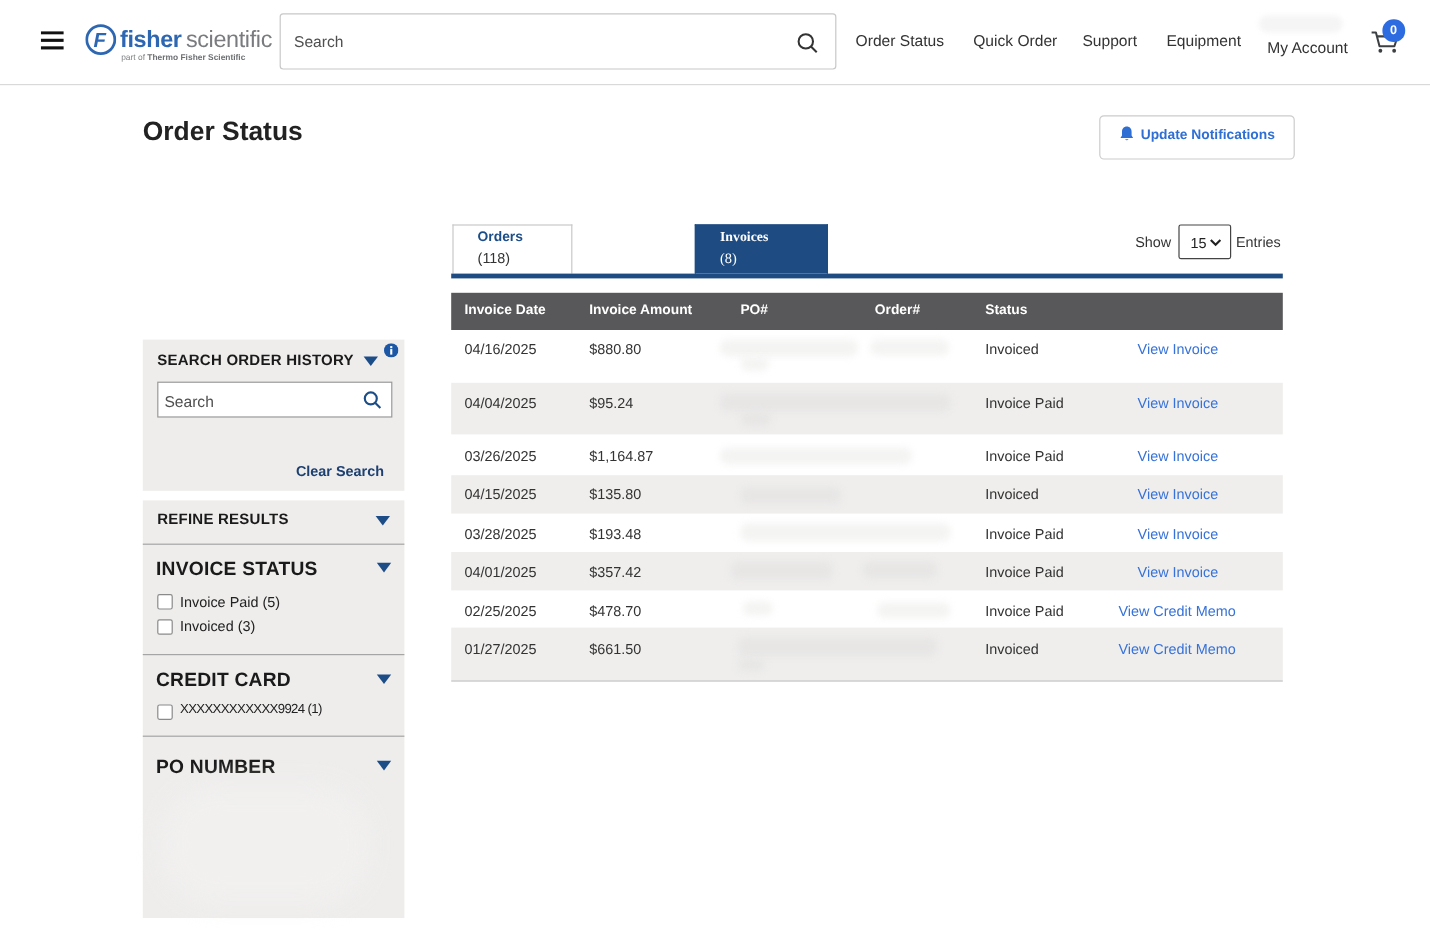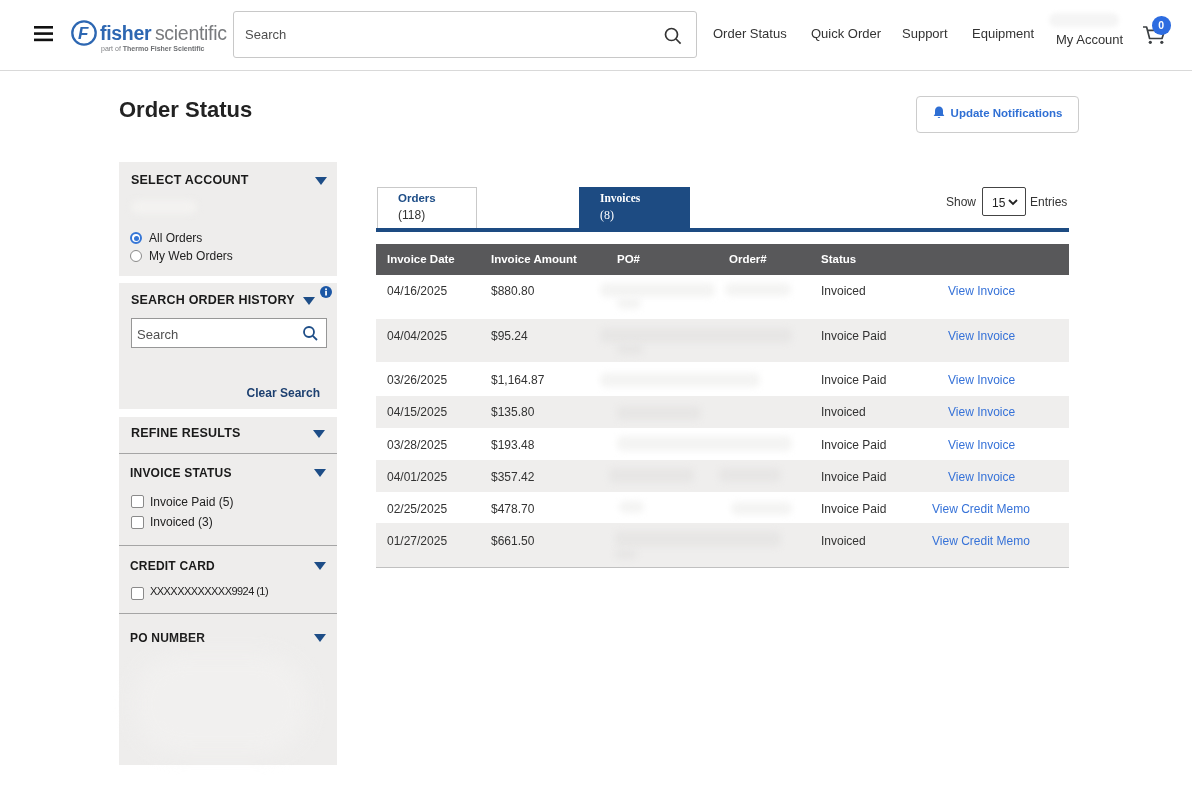--- a/index.html
+++ b/index.html
@@ -23,21 +23,21 @@
 
   
   .h1 { position:absolute; left:119px; top:97px; font-size:22px; font-weight:bold; color:#222; }
   .notif-btn { position:absolute; left:916px; top:96px; width:163px; height:37px; background:#fff; border:1px solid #ccc; border-radius:4px; text-align:center; line-height:30px; }
   .notif-btn span { color:#2f6fd4; font-size:11.5px; font-weight:bold; }
   .notif-btn svg { vertical-align:-2px; margin-right:6px; }
 
   
   .side { position:absolute; left:119px; width:218px; background:#eeedec; }
   .sec-title { position:absolute; left:12px; font-size:12.5px; font-weight:bold; color:#1a1a1a; letter-spacing:0.2px; }
-  .sub-title { position:absolute; left:11px; font-size:12px; font-weight:bold; color:#1a1a1a; letter-spacing:0.2px; }
+  .sub-title { position:absolute; left:11px; font-size:16px; font-weight:bold; color:#1a1a1a; letter-spacing:0.2px; }
   .tri { position:absolute; width:0; height:0; border-left:6.5px solid transparent; border-right:6.5px solid transparent; border-top:8.5px solid #1d4d87; }
   .tri.sm { border-left-width:6px; border-right-width:6px; border-top-width:8px; }
   .divider { position:absolute; left:0; width:218px; height:1px; background:#a5a5a5; }
   .radio { position:absolute; width:12px; height:12px; border-radius:50%; background:#fff; border:1px solid #8a8a8a; }
   .radio.on { border:2px solid #3576d6; }
   .radio.on::after { content:""; position:absolute; left:1.5px; top:1.5px; width:5px; height:5px; border-radius:50%; background:#3576d6; }
   .rlabel { position:absolute; left:30px; font-size:12px; color:#222; }
   .cbox { position:absolute; width:13px; height:13px; border-radius:2px; background:#fff; border:1px solid #8a8a8a; }
   .clabel { position:absolute; left:31px; font-size:12px; color:#222; }
   .blurpill { position:absolute; background:#f3f2f0; border-radius:8px; filter:blur(3px); }
@@ -104,29 +104,20 @@
   </div>
 
   <div class="h1">Order Status</div>
   <div class="notif-btn">
     <svg width="12" height="13" viewBox="0 0 12 13">
         <path d="M6 0.5 c-2.4 0 -4 1.8 -4 4.2 v3.2 l-1.3 2 h10.6 l-1.3 -2 v-3.2 c0 -2.4 -1.6 -4.2 -4 -4.2 z" fill="#2f6fd4"></path>
         <path d="M4.6 11 a1.5 1.5 0 0 0 2.8 0 z" fill="#2f6fd4"></path>
       </svg><span>Update Notifications</span>
   </div>
 
-  <div class="side" style="top:162px; height:114px;">
-    <div class="sec-title" style="top:11px;">SELECT ACCOUNT</div>
-    <div class="tri" style="left:196px; top:15px;"></div>
-    <div class="blurpill" style="left:12px; top:38px; width:66px; height:14px;"></div>
-    <div class="radio on" style="left:11px; top:70px;"></div>
-    <div class="rlabel" style="top:69px;">All Orders</div>
-    <div class="radio" style="left:11px; top:88px;"></div>
-    <div class="rlabel" style="top:87px;">My Web Orders</div>
-  </div>
 
   <div class="side" style="top:283px; height:126px;">
     <div class="sec-title" style="top:10px;">SEARCH ORDER HISTORY</div>
     <div class="tri" style="left:184px; top:14px;"></div>
     <svg style="position:absolute; left:201px; top:3px;" width="12" height="12" viewBox="0 0 13 13">
         <circle cx="6.5" cy="6.5" r="6.5" fill="#1c57a5"></circle>
         <rect x="5.6" y="5.3" width="1.9" height="5" fill="#fff"></rect>
         <rect x="5.6" y="2.6" width="1.9" height="1.9" fill="#fff"></rect>
       </svg>
     <div style="position:absolute; left:12px; top:35px; width:196px; height:30px; border:1px solid #979797; background:#fff;">

